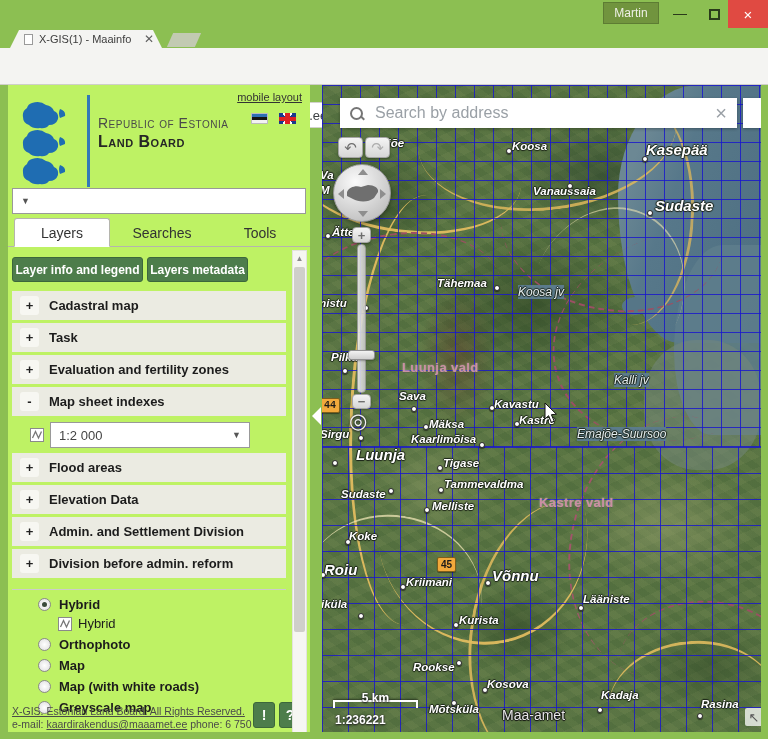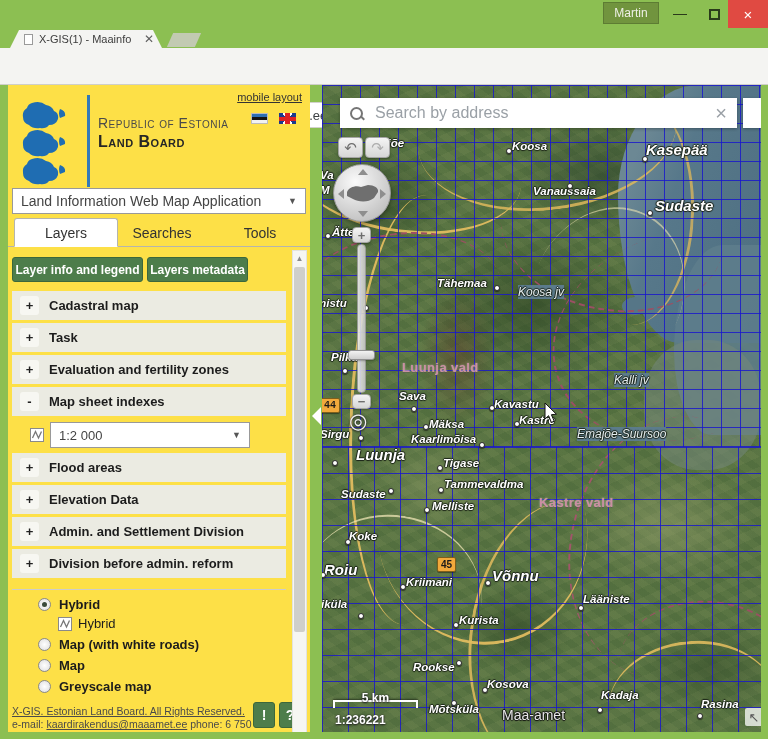--- a/index.html
+++ b/index.html
@@ -34,40 +34,40 @@
   #url-text{color:#3c4043;font-size:13px;white-space:nowrap;overflow:hidden;flex:1;}
   #star-ic{color:#6a6a6a;font-size:16px;margin-left:6px;flex:none;}
   .ext{position:absolute;top:57px;width:19px;height:19px;border-radius:50%;}
   #ext-1{left:678px;background:#fff;border:3px solid #d93025;}
   #ext-1::after{content:"";position:absolute;left:2px;top:1px;width:8px;height:10px;background:#d93025;border-radius:45% 45% 30% 30%;}
   #ext-2{left:708px;background:radial-gradient(circle at 35% 30%,#ececec,#a2a2a2);}
   #ext-3{left:737px;background:#d93025;}
   #ext-3::after{content:"";position:absolute;left:5px;top:4px;width:9px;height:10px;background:#fff;clip-path:polygon(50% 0,100% 78%,78% 68%,50% 100%,22% 68%,0 78%);}
 
   
-  #sidebar{position:absolute;left:8px;top:85px;width:302px;height:647px;background:#fde047;overflow:hidden;}
+  #sidebar{position:absolute;left:8px;top:85px;width:302px;height:647px;background:#bef264;overflow:hidden;}
   #mobile-layout{position:absolute;right:8px;top:6px;font-size:11px;color:#333;text-decoration:underline;}
   #lions{position:absolute;left:12px;top:16px;}
   #logo-divider{position:absolute;left:79px;top:10px;width:3px;height:92px;background:#3379b8;}
   #org1{position:absolute;left:90px;top:30px;font-size:14px;color:#4a4a4a;font-variant:small-caps;letter-spacing:.5px;}
   #org2{position:absolute;left:90px;top:48px;font-size:16px;color:#262626;font-weight:bold;font-variant:small-caps;letter-spacing:.5px;}
   .flag{position:absolute;top:28px;width:17px;height:11px;}
   #flag-ee{right:42px;background:linear-gradient(#2d6fb5 0 33%,#141414 33% 66%,#f2f2f2 66%);border:1px solid #bbb;}
   #flag-uk{right:14px;background:
     linear-gradient(90deg,transparent 0 6px,#d22 6px 11px,transparent 11px),
     linear-gradient(transparent 0 3.5px,#d22 3.5px 7.5px,transparent 7.5px),
     linear-gradient(57deg,transparent 0 44%,#fff 44% 56%,transparent 56%),
     linear-gradient(-57deg,transparent 0 44%,#fff 44% 56%,transparent 56%),
     #1a3a8c;}
   .sel{background:#fff;border:1px solid #999;color:#444;display:flex;align-items:center;padding:0 8px;justify-content:space-between;}
   .sel .car{color:#555;font-size:9px;}
   #app-select{position:absolute;left:4px;top:103px;width:294px;height:26px;font-size:14px;}
   #tabs-row{position:absolute;left:0;top:133px;width:302px;height:29px;border-bottom:1px solid #b5b5ad;}
   .stab{position:absolute;top:0;height:29px;display:flex;align-items:center;justify-content:center;font-size:14px;color:#333;}
-  #tab-layers{left:6px;width:104px;background:#fff;border:1px solid #b5b5ad;border-bottom:1px solid #fff;border-radius:3px 3px 0 0;}
+  #tab-layers{left:6px;width:96px;background:#fff;border:1px solid #b5b5ad;border-bottom:1px solid #fff;border-radius:3px 3px 0 0;}
   #tab-searches{left:102px;width:104px;}
   #tab-tools{left:206px;width:92px;}
   .gbtn{background:#4d7d4b;border:1px solid #3c673b;border-radius:3px;color:#fff;font-weight:bold;font-size:12px;display:flex;align-items:center;justify-content:center;}
   #btn-legend{position:absolute;left:4px;top:172px;width:131px;height:25px;}
   #btn-meta{position:absolute;left:139px;top:172px;width:101px;height:25px;}
   #accordion{position:absolute;left:4px;top:206px;width:274px;}
   .acc-row{height:29px;background:#ebebe2;margin-bottom:3px;display:flex;align-items:center;padding-left:8px;}
   .acc-toggle{width:19px;height:19px;background:#f7f7f2;border-radius:3px;font-weight:bold;font-size:13px;color:#222;display:flex;align-items:center;justify-content:center;margin-right:10px;}
   .acc-label{font-weight:bold;font-size:13px;color:#1c1c1c;}
   .scale-row{height:32px;display:flex;align-items:center;padding-left:18px;margin-bottom:2px;}
@@ -217,21 +217,20 @@
       <path d="M12,30 q8,-3 14,2 q6,1 8,6 q5,2 4,8 q-2,6 -9,6 q-3,4 -9,3 q-7,1 -11,-3 q-6,-2 -6,-8 q-1,-6 4,-9 q1,-4 5,-5 Z M40,36 q6,2 5,7 l-5,2 q-2,-5 0,-9 Z"></path>
       <path d="M12,58 q8,-3 14,2 q6,1 8,6 q5,2 4,8 q-2,6 -9,6 q-3,4 -9,3 q-7,1 -11,-3 q-6,-2 -6,-8 q-1,-6 4,-9 q1,-4 5,-5 Z M40,64 q6,2 5,7 l-5,2 q-2,-5 0,-9 Z"></path>
     </g>
   </svg>
   <div id="logo-divider"></div>
   <div id="org1">Republic of Estonia</div>
   <div id="org2">Land Board</div>
   <span id="flag-ee" class="flag"></span>
   <span id="flag-uk" class="flag"></span>
   <div id="app-select" class="sel">
-    <span>Land Information Web Map Application</span>
     <span class="car">▼</span>
   </div>
   <div id="tabs-row">
     <div id="tab-layers" class="stab">Layers</div>
     <div id="tab-searches" class="stab">Searches</div>
     <div id="tab-tools" class="stab">Tools</div>
   </div>
   <div id="btn-meta" class="gbtn">Layers metadata</div>
   <div id="btn-legend" class="gbtn">Layer info and legend</div>
   <div id="accordion">
@@ -290,25 +289,29 @@
         <span class="layer-ic">
           <svg width="14" height="14" viewBox="0 0 14 14">
             <rect x="0.5" y="0.5" width="13" height="13" fill="#fff" stroke="#8a8a8a"></rect>
             <polyline points="2.5,10 5.5,3.5 8.5,10 11.5,3.5" fill="none" stroke="#777" stroke-width="1.3"></polyline>
           </svg>
         </span>
         <span class="bm-label">Hybrid</span>
       </div>
       <div class="bm-row">
         <span class="radio"></span>
-        <span class="bm-label">Map (with white roads)</span>
+        <span class="bm-label">Orthophoto</span>
       </div>
       <div class="bm-row">
         <span class="radio"></span>
         <span class="bm-label">Map</span>
+      </div>
+      <div class="bm-row">
+        <span class="radio"></span>
+        <span class="bm-label">Map (with white roads)</span>
       </div>
       <div class="bm-row">
         <span class="radio"></span>
         <span class="bm-label">Greyscale map</span>
       </div>
     </div>
   <div id="sb-footer">
     <a>X-GIS. Estonian Land Board. All Rights Reserved.</a><br>
     <span>e-mail: </span><a>kaardirakendus@maaamet.ee</a><span> phone: 6 750 866</span>
   </div>

